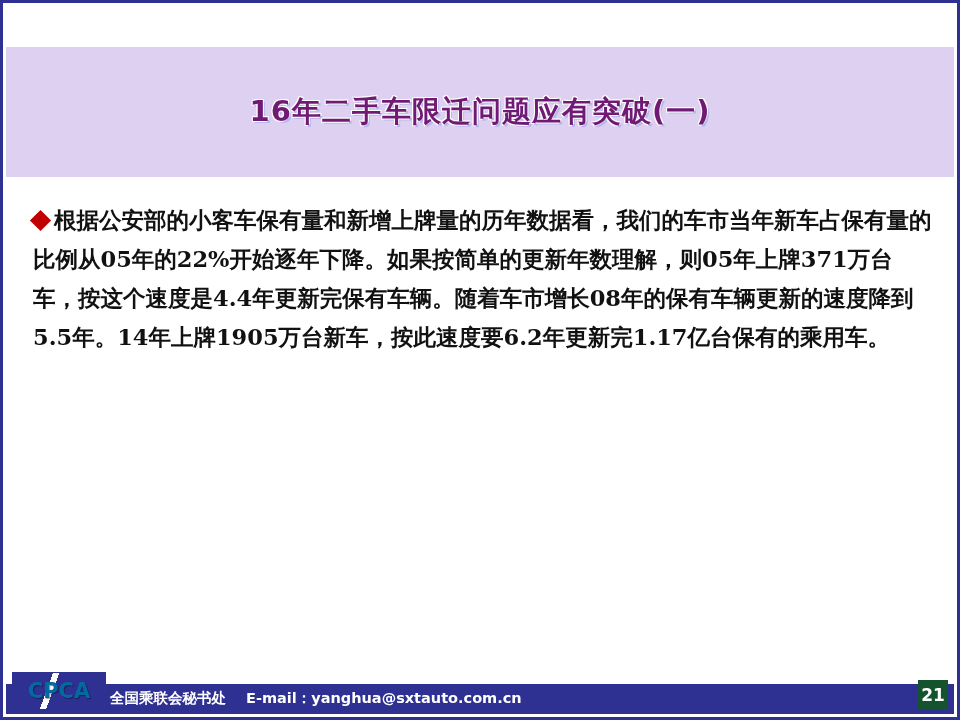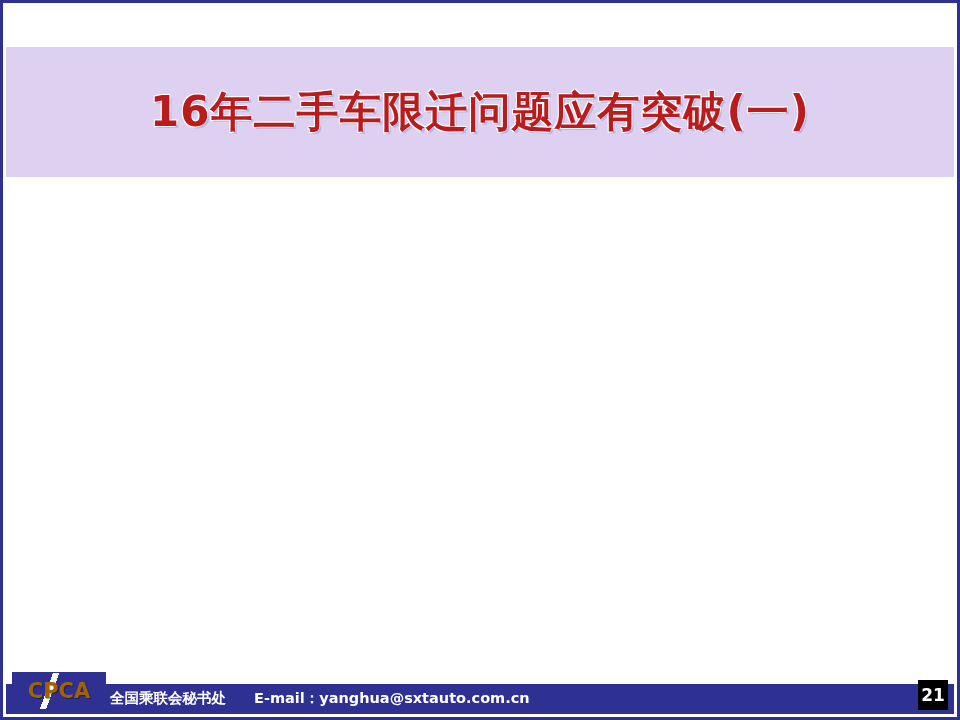--- a/index.html
+++ b/index.html
@@ -28,23 +28,23 @@
     top: 44px;
     width: 948px;
     height: 130px;
     background: #ded0f0;
     display: flex;
     align-items: center;
     justify-content: center;
   }
   .title-text {
     font-family: "DejaVu Sans", "Liberation Sans", sans-serif;
-    font-size: 42px;
-    font-weight: bold;
-    color: #b91c1c;
+    font-size: 29px;
+    font-weight: bold;
+    color: #701a75;
     letter-spacing: 1px;
     text-shadow:
       -1px -1px 0 #ffffff,
        1px -1px 0 #ffffff,
       -1px  1px 0 #ffffff,
        2px  2px 0 #b9b9e8;
     white-space: nowrap;
   }
   
   .body-area {
@@ -123,49 +123,49 @@
     left: 0;
     top: 0;
     width: 92px;
     height: 36px;
     display: flex;
     align-items: center;
     justify-content: center;
     font-family: "DejaVu Sans", "Liberation Sans", sans-serif;
     font-size: 21px;
     font-weight: bold;
-    color: #a16207;
+    color: #0369a1;
     letter-spacing: 0px;
     text-shadow: 1px 1px 1px rgba(0,0,0,.4);
   }
   .footer-text {
     position: absolute;
     left: 104px;
     bottom: 4px;
     height: 24px;
     display: flex;
     align-items: center;
-    gap: 22px;
+    gap: 14px;
     font-family: "DejaVu Sans", "Liberation Sans", sans-serif;
     font-size: 14.5px;
     font-weight: bold;
     color: #ffffff;
     white-space: nowrap;
   }
   .footer-email {
     color: #ffffff;
     margin-left: 6px;
   }
   .page-num {
     position: absolute;
     right: 6px;
     bottom: 4px;
     width: 30px;
     height: 30px;
-    background: #000000;
+    background: #14532d;
     color: #ffffff;
     font-family: "DejaVu Sans", "Liberation Sans", sans-serif;
     font-size: 17px;
     font-weight: bold;
     display: flex;
     align-items: center;
     justify-content: center;
   }
 </style>
 </head>
@@ -173,20 +173,23 @@
 
 <div class="slide">
 
   <div class="title-band">
     <div class="title-text">16年二手车限迁问题应有突破(一)</div>
   </div>
 
   <div class="body-area">
 
 
+    <div class="para">
+      <span class="bullet-wrap"><span class="bullet"></span></span><span class="para-text" style="display:inline">根据公安部的小客车保有量和新增上牌量的历年数据看，我们的车市当年新车占保有量的比例从05年的22%开始逐年下降。如果按简单的更新年数理解，则05年上牌371万台车，按这个速度是4.4年更新完保有车辆。随着车市增长08年的保有车辆更新的速度降到5.5年。14年上牌1905万台新车，按此速度要6.2年更新完1.17亿台保有的乘用车。</span>
+    </div>
 
   </div>
 
   <div class="footer">
     <div class="footer-bar"></div>
 
     <div class="logo">
       <div class="logo-shape"></div>
       <div class="logo-text">CPCA</div>
     </div>

